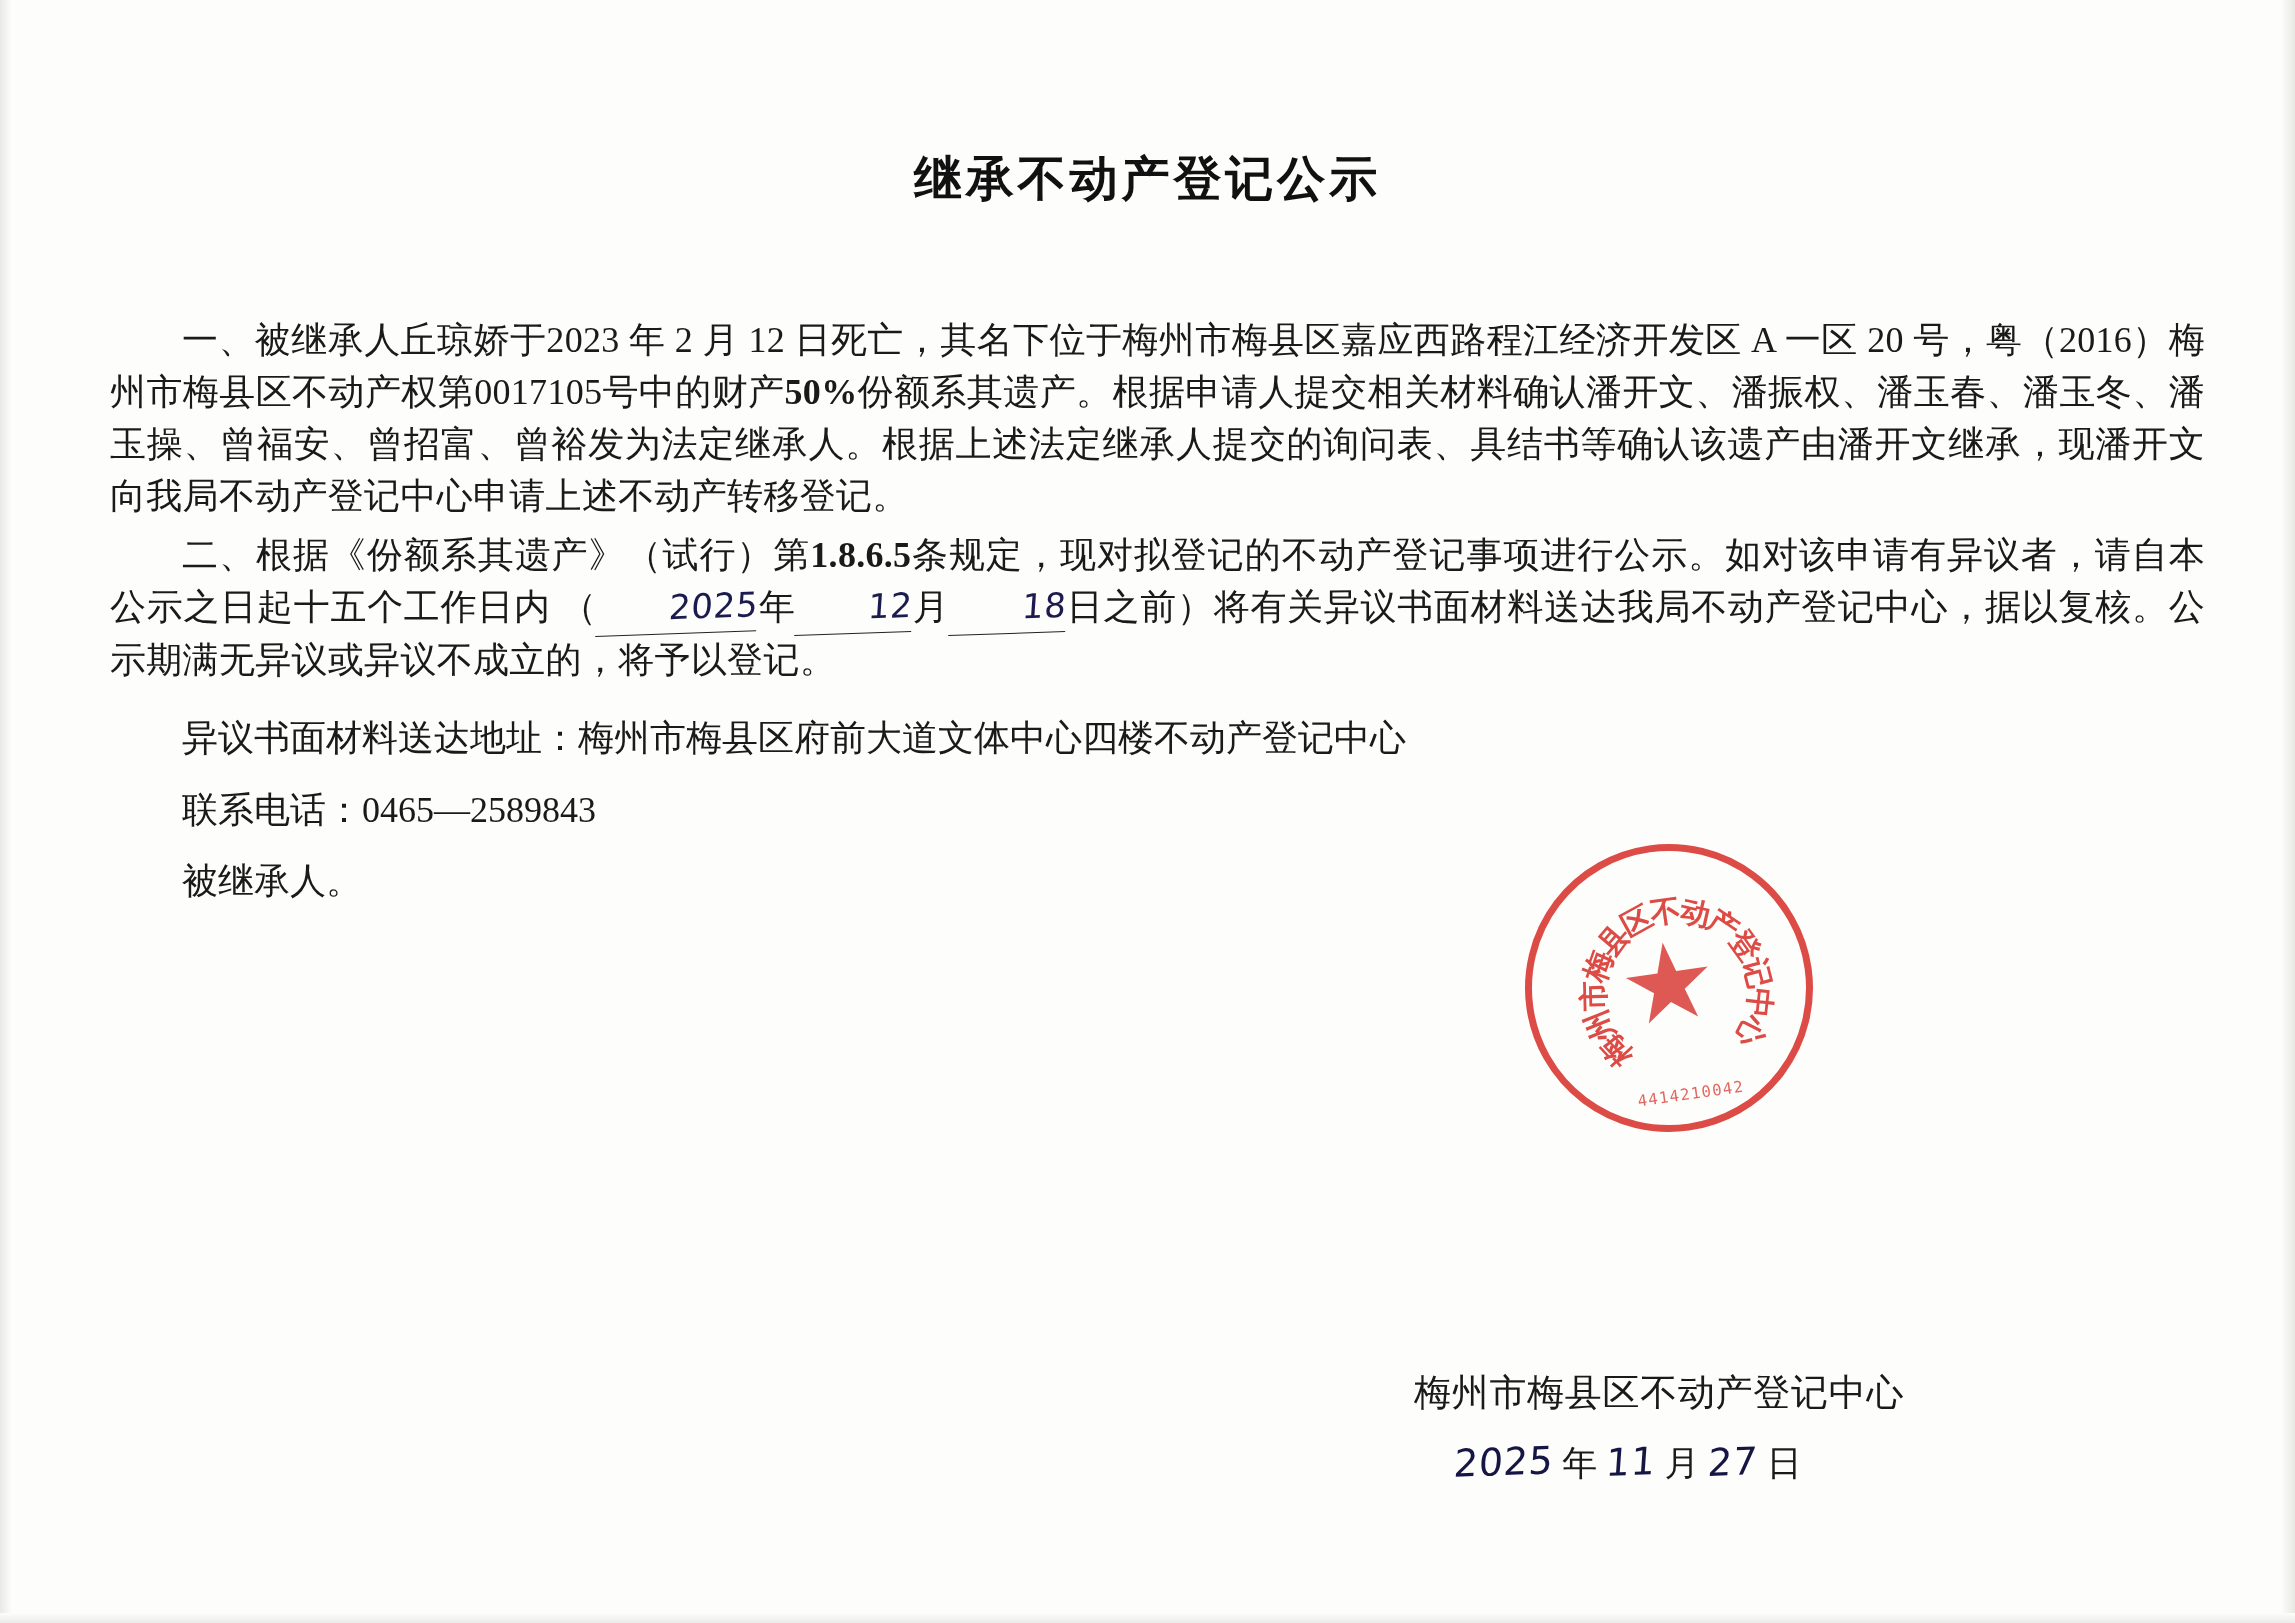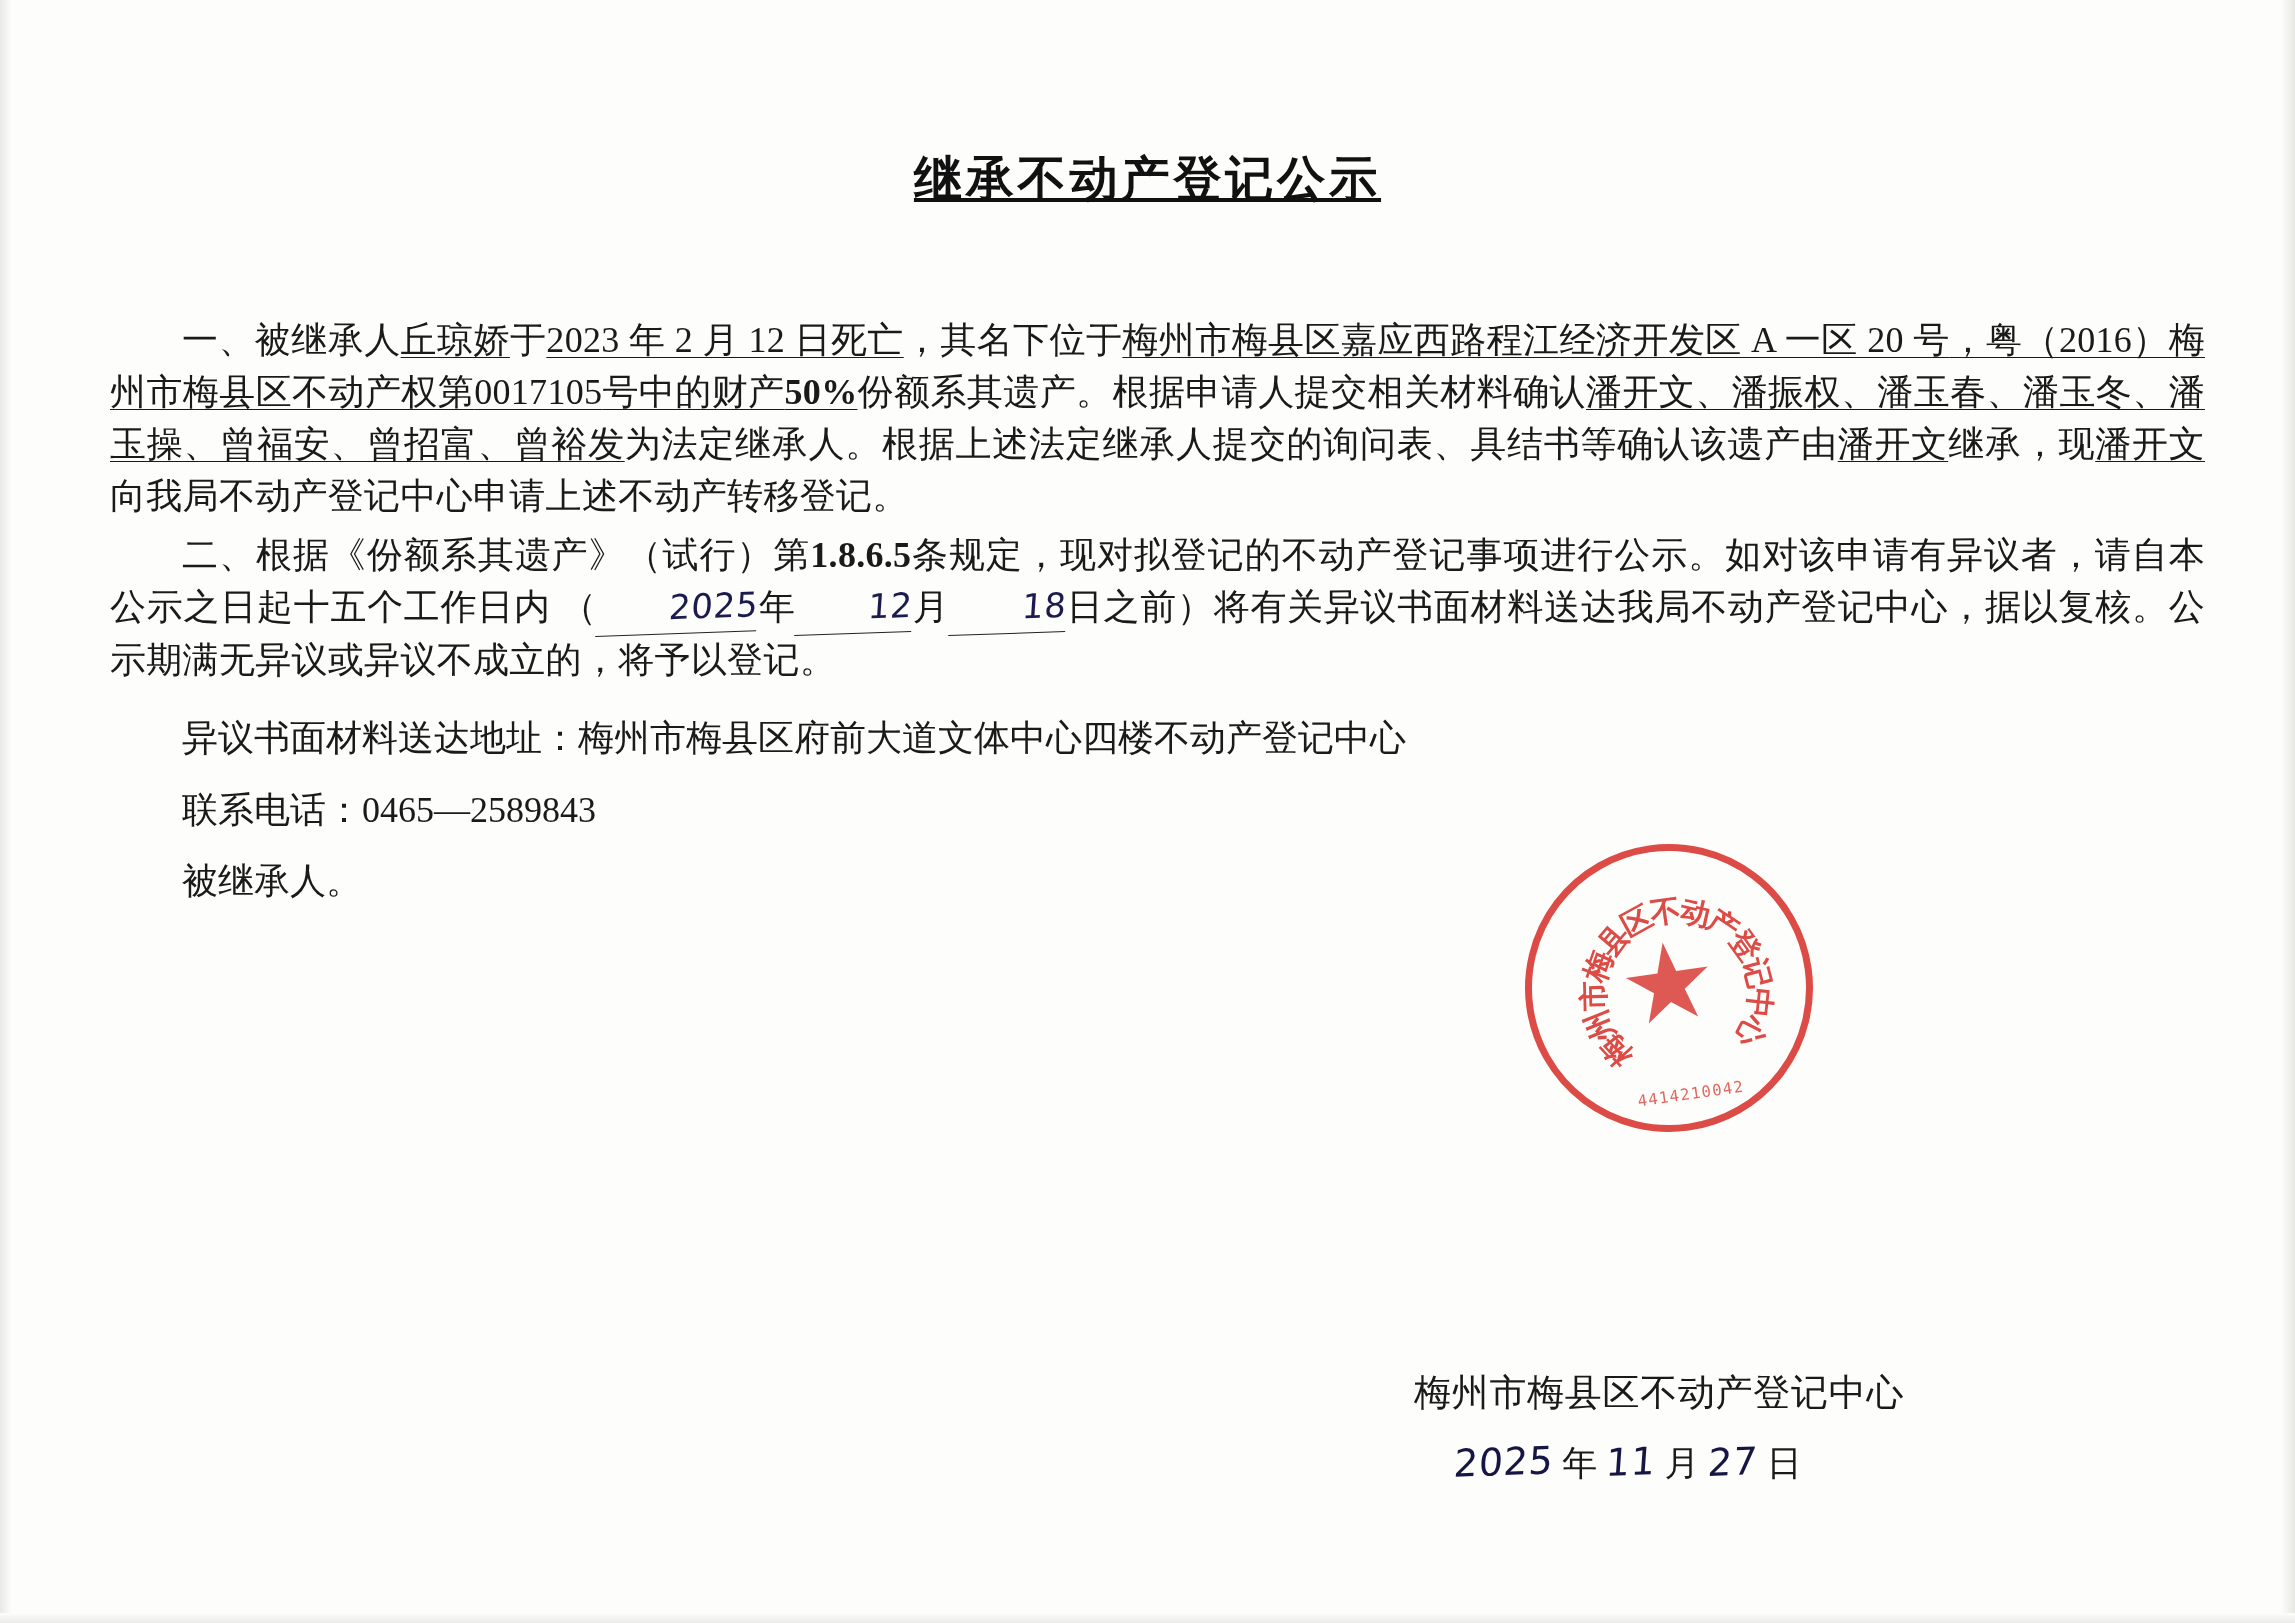--- a/index.html
+++ b/index.html
@@ -39,21 +39,20 @@
   .doc-title {
     position: absolute;
     left: 0; top: 147px;
     width: 2295px;
     text-align: center;
     font-family: "DejaVu Sans", "Liberation Sans", sans-serif;
     font-weight: 700;
     font-size: 48px;
     letter-spacing: 3.9px;
     color: #111;
-    text-decoration: underline;
   }
 
   .body-block {
     position: absolute;
     left: 110px;
     top: 314px;
     width: 2095px;
   }
 
   p.para {
@@ -61,21 +60,20 @@
     font-size: 36px;
     line-height: 52px;
     text-align: justify;
     text-justify: inter-character;
     letter-spacing: 0.3px;
   }
   p.para.indent {
     text-indent: 72px;
   }
   .u {
-    text-decoration: underline;
     text-underline-offset: 5.2px;
     text-decoration-thickness: 1.3px;
     margin-top: 36px;
   }
   .b {
     font-weight: 700;
   }
   .num {
     font-family: "Liberation Serif", serif;
   }

